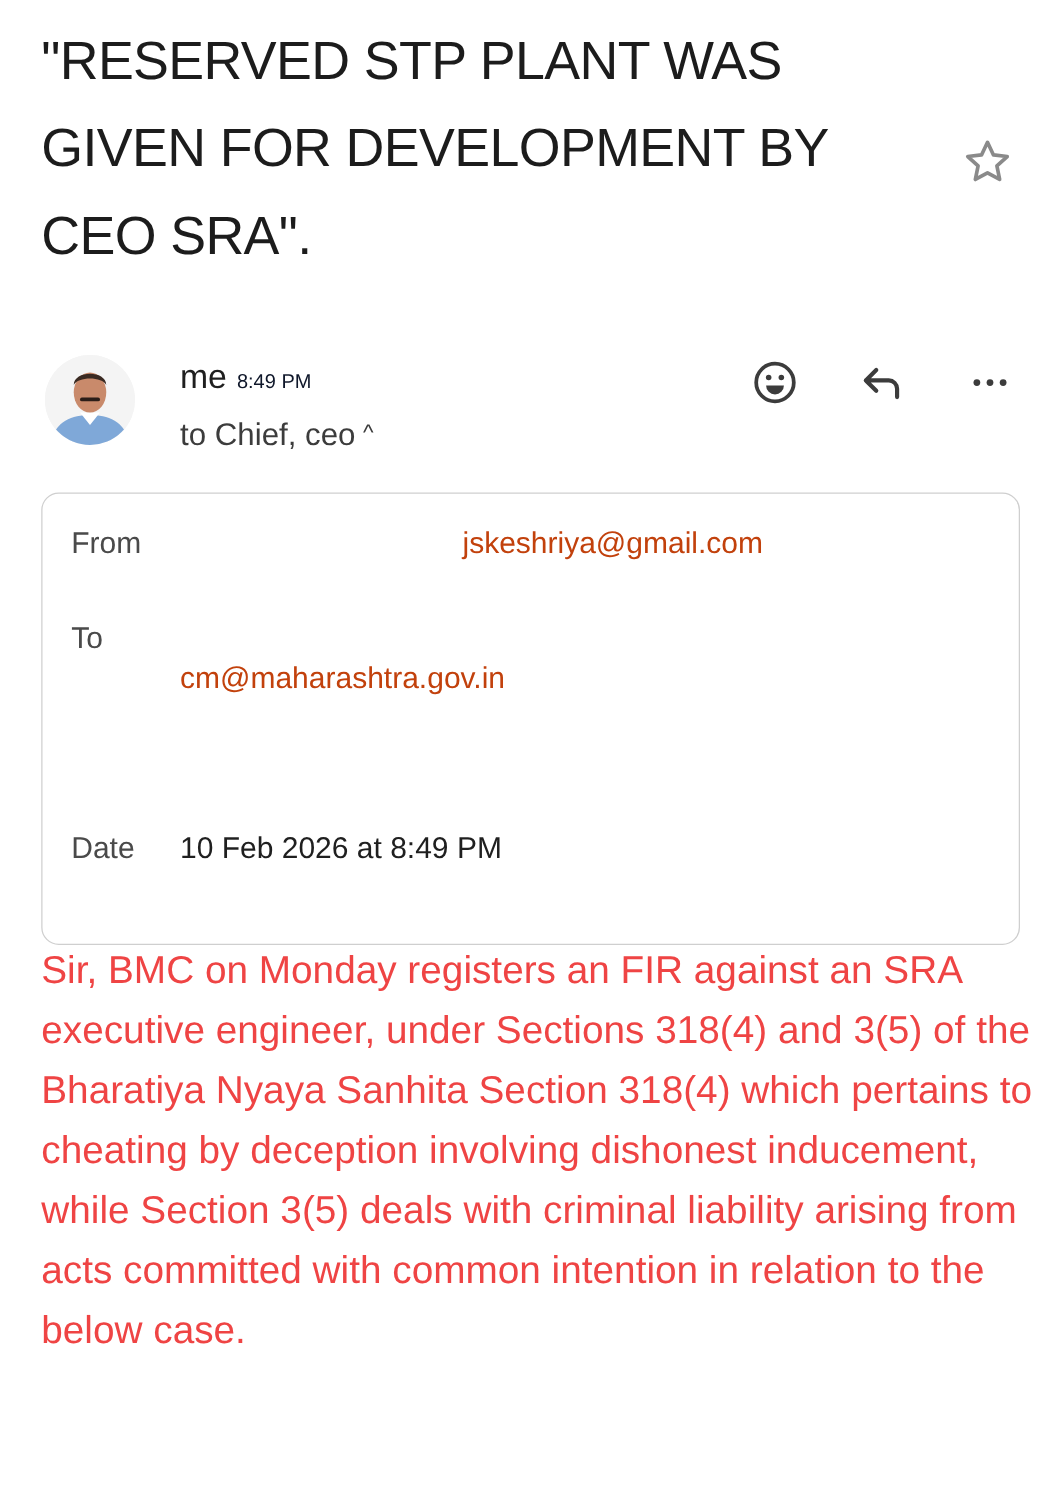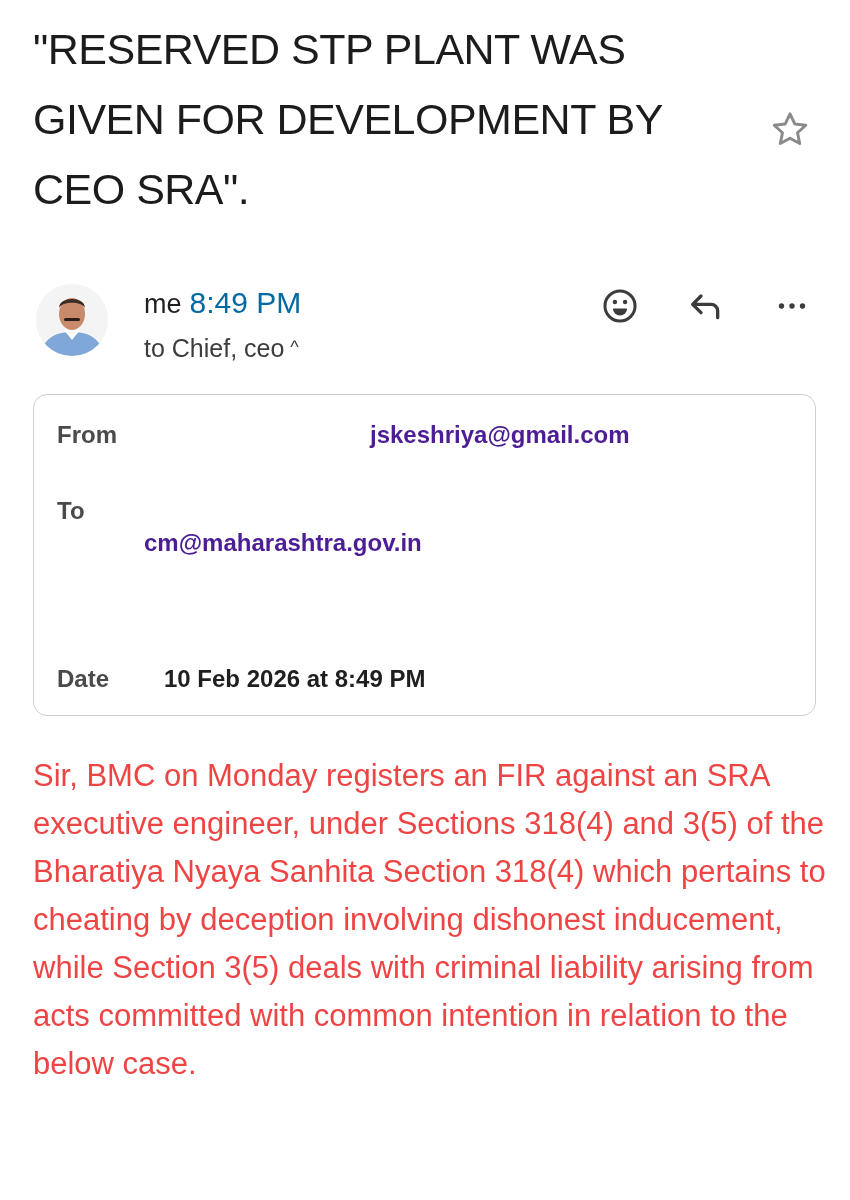--- a/index.html
+++ b/index.html
@@ -12,31 +12,31 @@
     font-size: 43px; line-height: 70px; color: #1c1c1c; letter-spacing: -0.5px;
   }
   .star {
     position: absolute; left: 768px; top: 108px; width: 44px; height: 44px;
   }
   .avatar {
     position: absolute; left: 36px; top: 284px; width: 72px; height: 72px;
     border-radius: 50%; overflow: hidden; background: #f4f4f4;
   }
   .sender-line { position: absolute; left: 144px; top: 286px; font-size: 27px; color: #1f1f1f; }
-  .sender-line .time { font-size: 30px; color: #0369a1; margin-left: 8px; }
+  .sender-line .time { font-size: 16px; color: #0f172a; margin-left: 8px; }
   .recip-line { position: absolute; left: 144px; top: 334px; font-size: 25px; color: #3c3c3c; text-align: right; }
   .recip-line .caret { font-size: 18px; margin-left: 6px; vertical-align: 4px; }
   .icon-btn { position: absolute; top: 286px; width: 40px; height: 40px; display: flex; align-items: center; justify-content: center; }
   .details {
-    position: absolute; left: 33px; top: 394px; width: 783px; height: 322px;
-    border: 1.5px solid #cfcfcf; border-radius: 14px; box-sizing: border-box; font-weight: bold;
+    position: absolute; left: 33px; top: 394px; width: 783px; height: 362px;
+    border: 1.5px solid #cfcfcf; border-radius: 14px; box-sizing: border-box;
   }
   .dlabel { position: absolute; left: 23px; font-size: 24px; color: #4a4a4a; }
   .dval { position: absolute; left: 110px; font-size: 24px; color: #1f1f1f; }
-  .dval.addr { color: #4c1d95; }
+  .dval.addr { color: #c2410c; }
   .body-text {
     position: absolute; left: 33px; top: 752px; width: 800px;
     font-size: 31px; line-height: 48px; color: #ef4444;
   }
 </style>
 </head>
 <body>
 
 <div class="subject">"RESERVED STP PLANT WAS GIVEN FOR DEVELOPMENT BY CEO SRA".</div>
 
@@ -86,16 +86,16 @@
 </div>
 
 <div class="details">
   <span class="dlabel" style="top:26px;">From</span>
   <span class="dval addr" style="top:26px; left:336px;">jskeshriya@gmail.com</span>
 
   <span class="dlabel" style="top:102px;">To</span>
   <span class="dval addr" style="top:134px;text-align:center;">cm@maharashtra.gov.in</span>
 
   <span class="dlabel" style="top:270px;text-align:right;">Date</span>
-  <span class="dval" style="top:270px;margin-left:20px;">10 Feb 2026 at 8:49 PM</span>
+  <span class="dval" style="top:270px;">10 Feb 2026 at 8:49 PM</span>
 </div>
 
 <div class="body-text">Sir, BMC on Monday registers an FIR against an SRA executive engineer, under Sections 318(4) and 3(5) of the Bharatiya Nyaya Sanhita Section 318(4) which pertains to cheating by deception involving dishonest inducement, while Section 3(5) deals with criminal liability arising from acts committed with common intention in relation to the below case.</div>
 
 </body></html>

